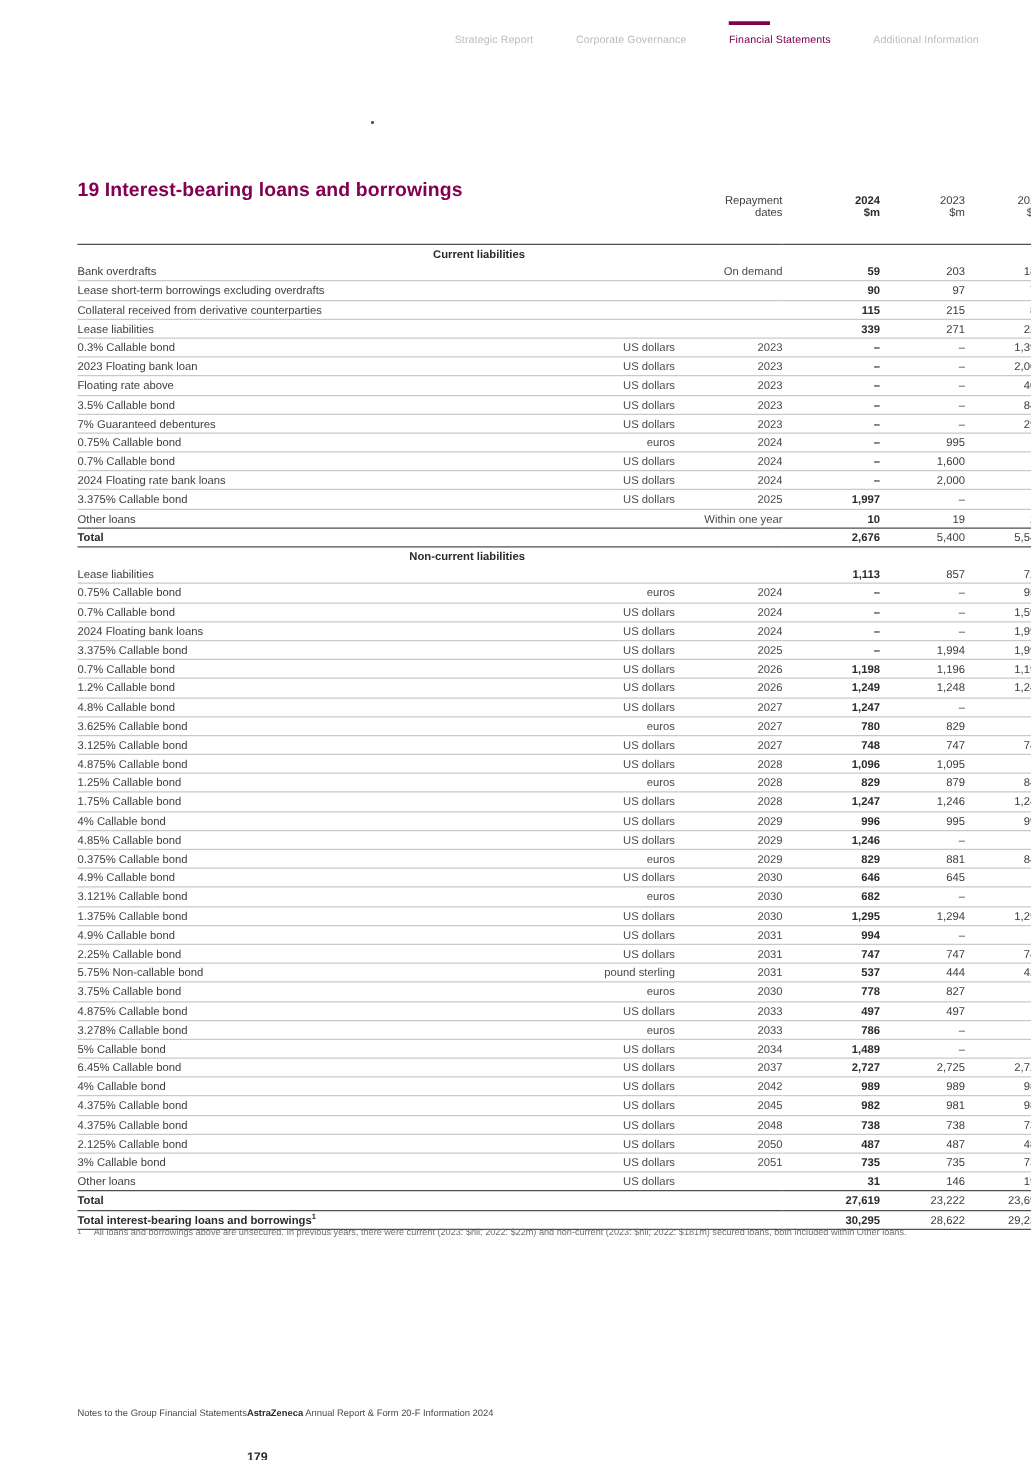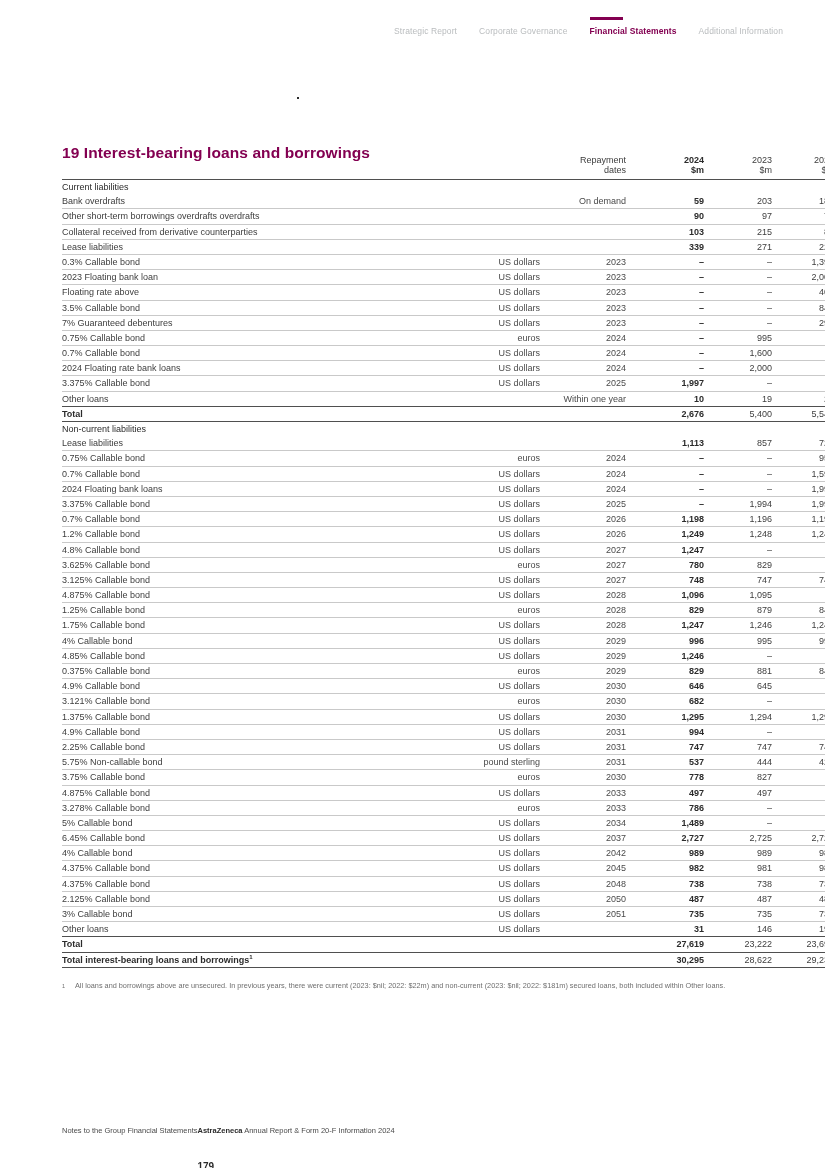--- a/index.html
+++ b/index.html
@@ -4,24 +4,24 @@
 <style>
   html,body { margin:0; padding:0; background:#ffffff; }
   .page {
     position:relative; width:825px; height:1168px; background:#ffffff;
     font-family:"Liberation Sans", sans-serif; color:#3d3d3d; overflow:hidden;
   }
 
   
   .topnav {
     position:absolute; top:16px; right:42px;
-    display:flex; gap:22px; font-size:8.5px; letter-spacing:.1px;
+    display:flex; gap:34px; font-size:8.5px; letter-spacing:.1px;
   }
   .nav-item { color:#b9bcbe; padding-top:10px; }
-  .nav-item.active { color:#830051; font-weight:bold; position:relative; }
+  .nav-item.active { color:#830051; font-weight:normal; position:relative; }
   .nav-item.active::before {
     content:""; position:absolute; top:1px; left:0; width:33px; height:2.5px; background:#830051;
   }
 
   
   .dot { position:absolute; left:297px; top:97px; width:2px; height:2px; background:#2b2b2b; }
 
   
   .title {
     position:absolute; left:62px; top:134px;
@@ -32,24 +32,24 @@
   
   table.loans {
     position:absolute; left:62px; top:153px; width:708px;
     border-collapse:collapse; table-layout:fixed; font-size:9px;
   }
   col.c1{width:358px;} col.c2{width:120px;} col.c3{width:86px;}
   col.c4{width:78px;} col.c5{width:68px;} col.c6{width:62px;}
   td, th { padding:2px 0 2.2px 0; line-height:10px; vertical-align:bottom; font-weight:normal; }
   th { font-size:9px; color:#3d3d3d; }
   .ta-r { text-align:right; } .ta-l { text-align:left; }
-  thead th { border-bottom:1px solid #4f4f4f; padding-bottom:4px; }
+  thead th { border-bottom:1px solid #4f4f4f; padding-bottom:20px; }
   th.h2024 { font-weight:bold; color:#2b2b2b; }
   tr.r-row td { border-bottom:1px solid #c9c9c9; }
-  tr.r-section td { border-bottom:none; font-weight:normal; color:#2b2b2b; }
+  tr.r-section td { border-bottom:none; font-weight:bold; color:#2b2b2b;text-align:right; }
   tr.r-total td, tr.r-grandtotal td { border-bottom:1px solid #4f4f4f; }
   tr.before-total td { border-bottom:1px solid #4f4f4f; }
   tr.r-total td.c-label, tr.r-grandtotal td.c-label { font-weight:bold; color:#2b2b2b;margin-left:32px; }
   td.c-2024 { font-weight:bold; color:#2b2b2b; }
   td.c-cur, td.c-date { color:#4a4a4a; }
   sup { font-size:6px; line-height:0; }
 
   
   .footnote {
     position:absolute; left:62px; top:981px; width:706px;
@@ -126,32 +126,32 @@
         </tr>
         <tr class="r-row">
           <td class="c-label ta-l">Bank overdrafts</td>
           <td class="c-cur ta-r"></td>
           <td class="c-date ta-r">On demand</td>
           <td class="c-2024 ta-r">59</td>
           <td class="c-2023 ta-r">203</td>
           <td class="c-2022 ta-r">183</td>
         </tr>
         <tr class="r-row">
-          <td class="c-label ta-l">Other short-term borrowings overdrafts overdrafts</td>
+          <td class="c-label ta-l">Lease short-term borrowings excluding overdrafts</td>
           <td class="c-cur ta-r"></td>
           <td class="c-date ta-r"></td>
           <td class="c-2024 ta-r">90</td>
           <td class="c-2023 ta-r">97</td>
           <td class="c-2022 ta-r">78</td>
         </tr>
         <tr class="r-row">
           <td class="c-label ta-l">Collateral received from derivative counterparties</td>
           <td class="c-cur ta-r"></td>
           <td class="c-date ta-r"></td>
-          <td class="c-2024 ta-r">103</td>
+          <td class="c-2024 ta-r">115</td>
           <td class="c-2023 ta-r">215</td>
           <td class="c-2022 ta-r">89</td>
         </tr>
         <tr class="r-row">
           <td class="c-label ta-l">Lease liabilities</td>
           <td class="c-cur ta-r"></td>
           <td class="c-date ta-r"></td>
           <td class="c-2024 ta-r">339</td>
           <td class="c-2023 ta-r">271</td>
           <td class="c-2022 ta-r">228</td>

